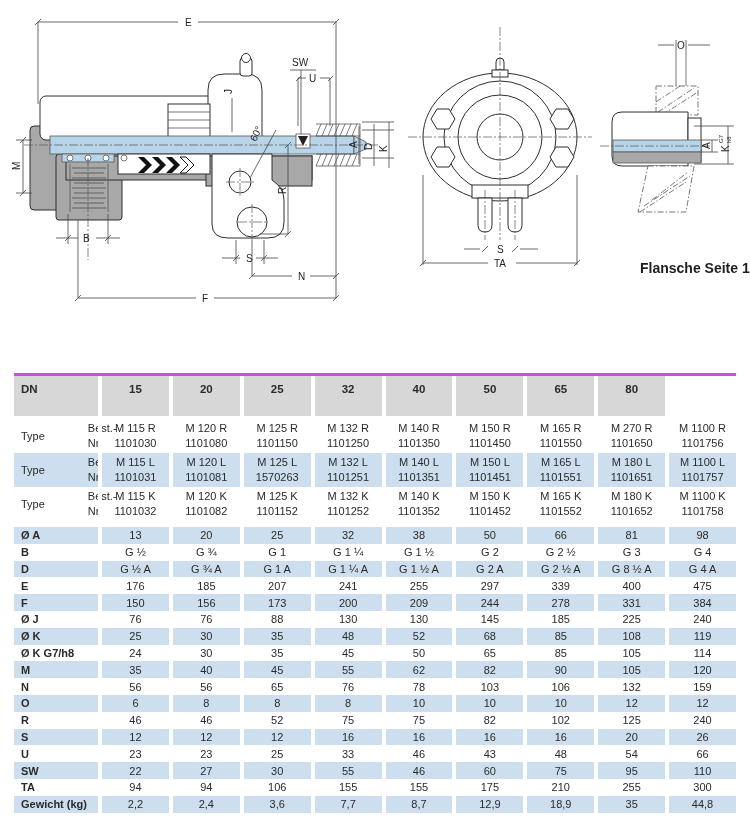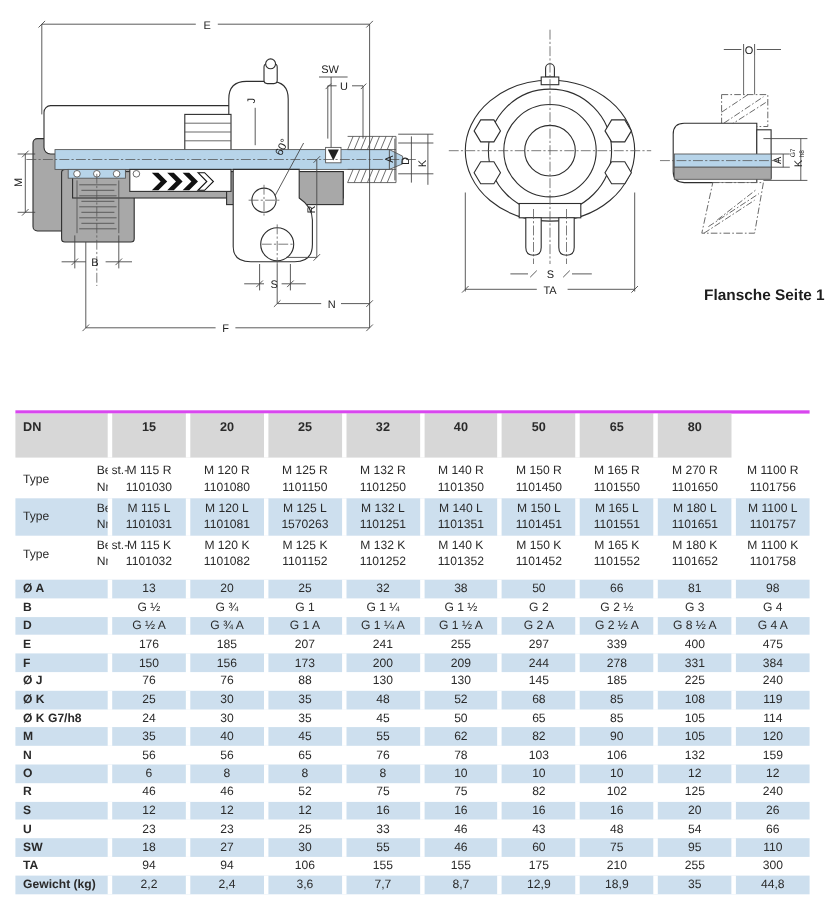--- a/index.html
+++ b/index.html
@@ -566,21 +566,21 @@
           <div class="cell">25</div>
           <div class="cell">33</div>
           <div class="cell">46</div>
           <div class="cell">43</div>
           <div class="cell">48</div>
           <div class="cell">54</div>
           <div class="cell">66</div>
         </div>
         <div class="row dim-row shaded">
           <div class="cell">SW</div>
-          <div class="cell">18</div>
+          <div class="cell">22</div>
           <div class="cell">27</div>
           <div class="cell">30</div>
           <div class="cell">55</div>
           <div class="cell">46</div>
           <div class="cell">60</div>
           <div class="cell">75</div>
           <div class="cell">95</div>
           <div class="cell">110</div>
         </div>
         <div class="row dim-row">

